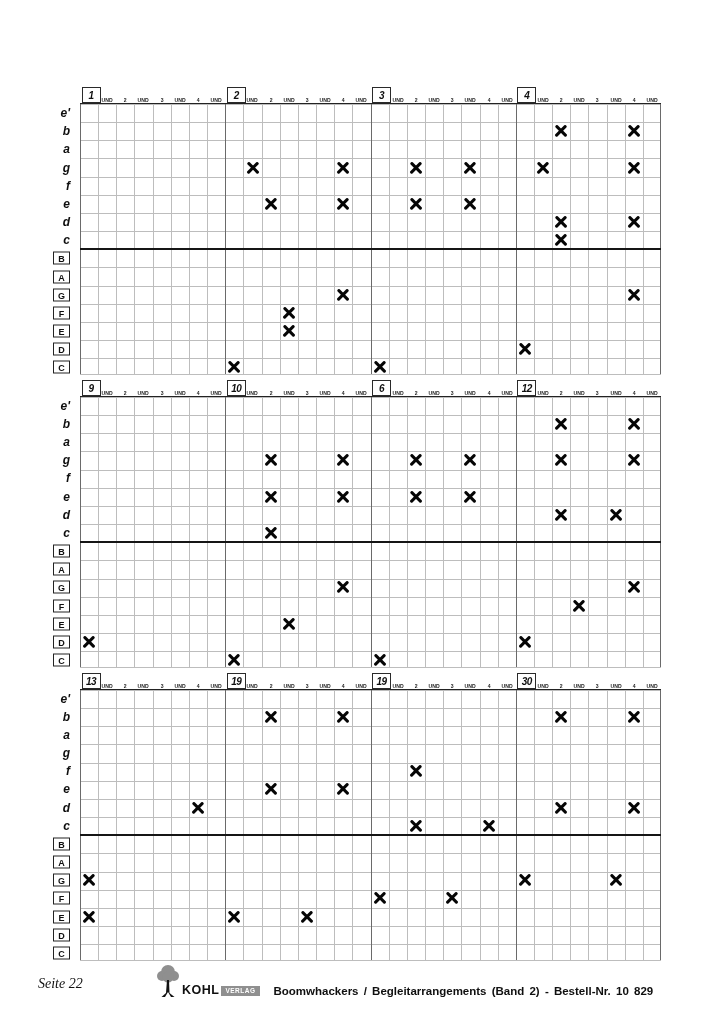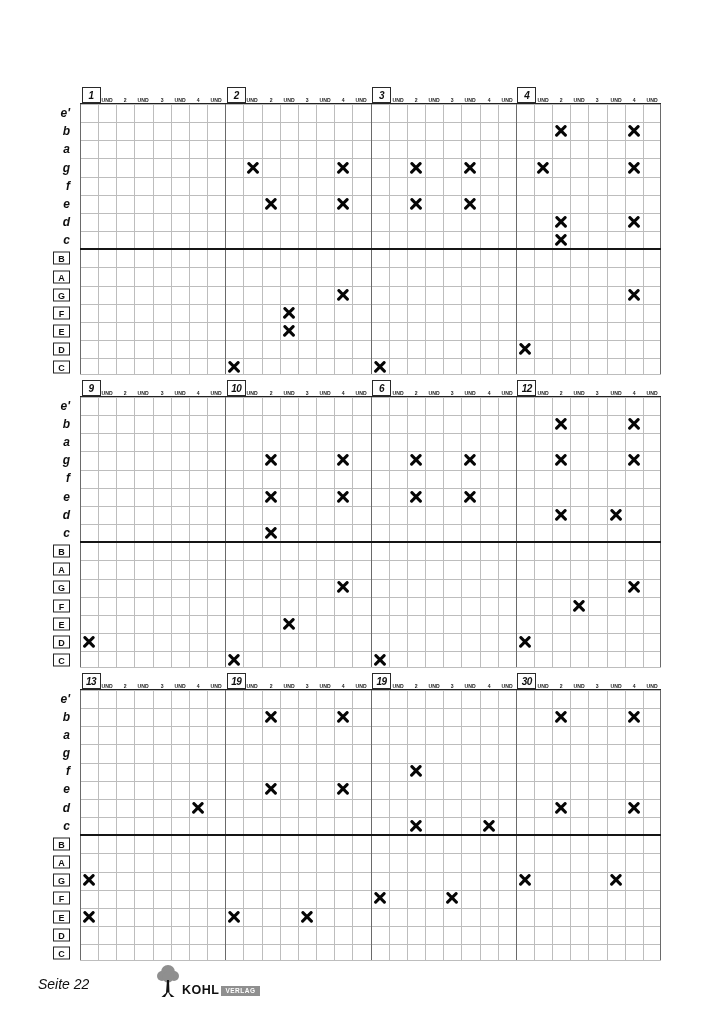--- a/index.html
+++ b/index.html
@@ -28,21 +28,21 @@
         font-size:6px;font-weight:bold;color:#222;transform:scaleX(0.85);}
   .rowlab{position:absolute;left:-44px;width:34px;text-align:right;transform:translateY(-50%);
           font-weight:bold;font-style:italic;font-size:12px;}
   .rowlab.boxed{left:-27px;width:17px;height:13px;line-height:12px;text-align:center;
           border:1px solid #222;font-style:normal;font-size:9px;transform:translateY(-50%);}
   .xmark{position:absolute;width:14px;height:14px;}
   .xmark::before,.xmark::after{content:"";position:absolute;left:50%;top:50%;width:15px;height:3.4px;
           background:#050505;border-radius:1.2px;}
   .xmark::before{transform:translate(-50%,-50%) rotate(45deg);}
   .xmark::after{transform:translate(-50%,-50%) rotate(-45deg);}
-  .footer-page{position:absolute;left:38px;top:976px;font-style:italic;font-size:14px;}
+  .footer-page{position:absolute;left:38px;top:976px;font-style:italic;font-size:14px;font-family:Liberation Serif, serif;}
   .footer-center{position:absolute;left:156px;top:964px;display:flex;align-items:flex-end;}
   .logo-tree{width:24px;height:34px;margin-right:2px;}
   .logo-kohl{font-weight:bold;font-size:12.5px;letter-spacing:0.5px;margin-bottom:1px;}
   .logo-verlag{background:var(--logo-gray);color:#fff;font-weight:bold;font-size:6.5px;
                padding:1.5px 4px;margin:0 0 2.5px 2px;letter-spacing:0.5px;}
   .footer-info{font-weight:bold;font-size:11.5px;margin:0 0 1.5px 14px;word-spacing:2px;}
 </style>
 </head>
 <body>
 
@@ -285,14 +285,15 @@
   <div class="footer-center">
     <svg class="logo-tree" viewBox="0 0 24 34">
       <circle cx="12" cy="8" r="7" fill="#8f8f8f"></circle>
       <circle cx="6" cy="12" r="5" fill="#8f8f8f"></circle>
       <circle cx="18" cy="12" r="5" fill="#8f8f8f"></circle>
       <circle cx="12" cy="13" r="5.5" fill="#8f8f8f"></circle>
       <path d="M11 16 L10 29 L5.5 33 L9 33 L12 28 L15 33 L18.5 33 L13.5 29 L13 16 Z" fill="#111"></path>
     </svg>
     <span class="logo-kohl">KOHL</span>
     <span class="logo-verlag">VERLAG</span>
+    <span class="footer-info">Boomwhackers / Begleitarrangements (Band 2) - Bestell-Nr. 10 829</span>
   </div>
 </div>
 
 </body></html>

